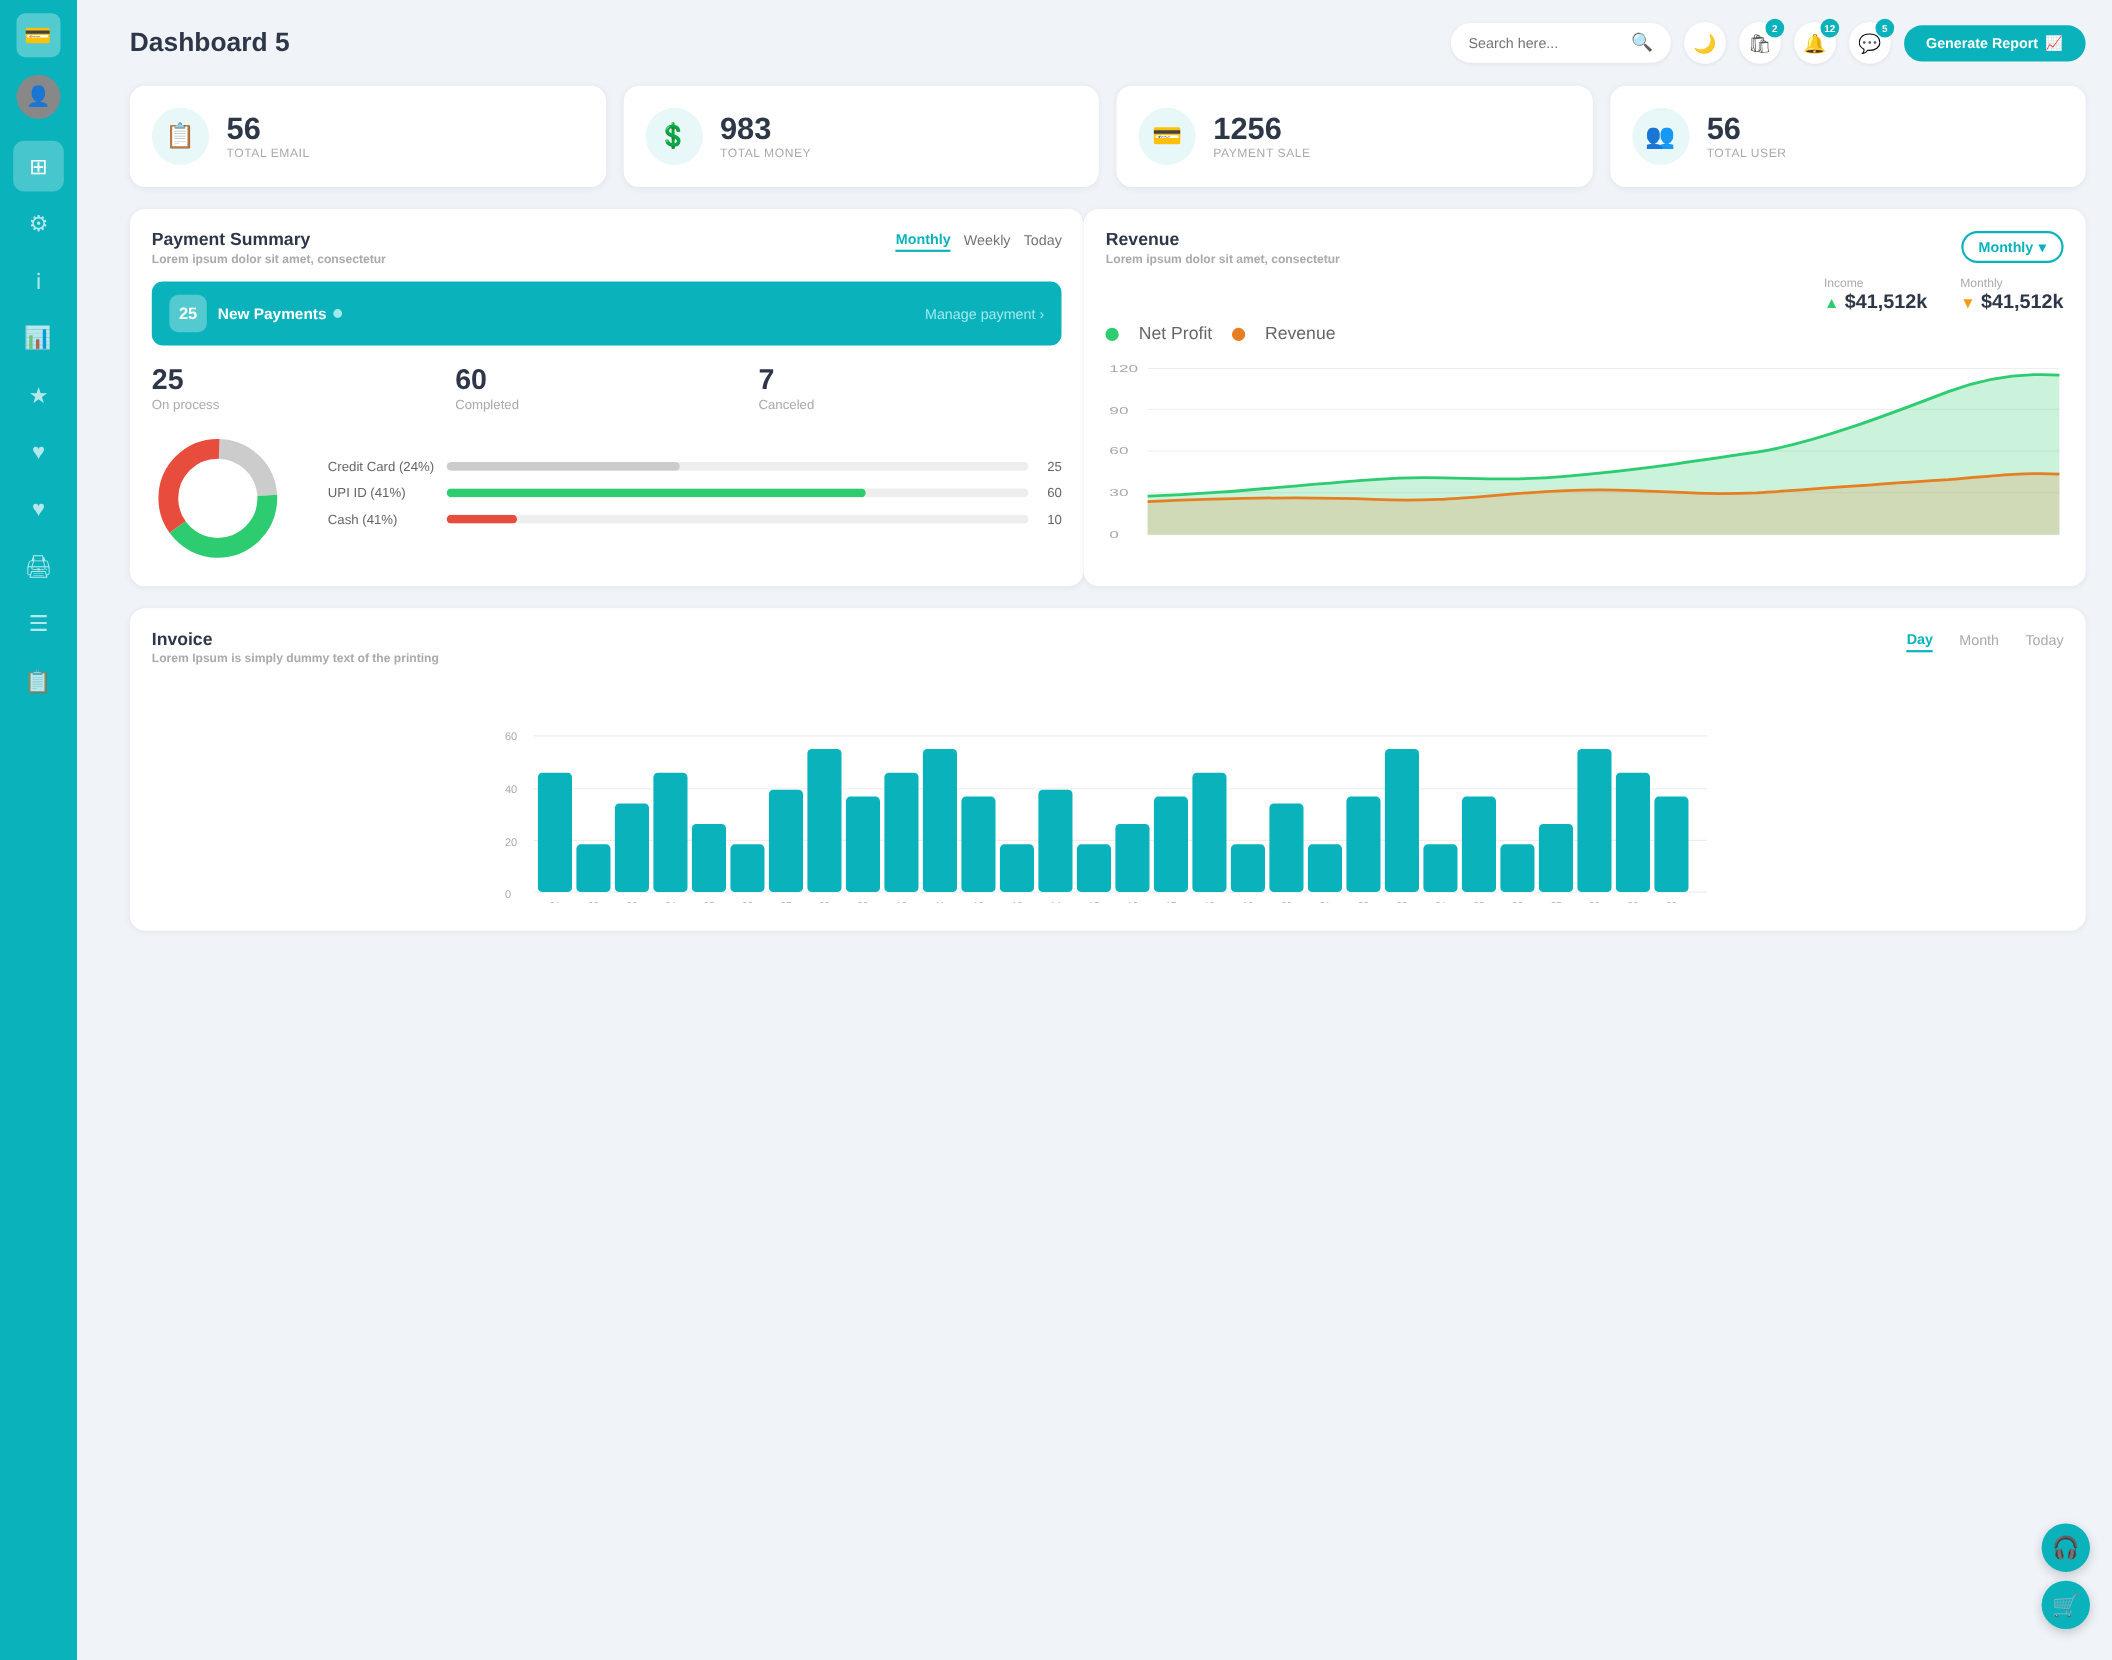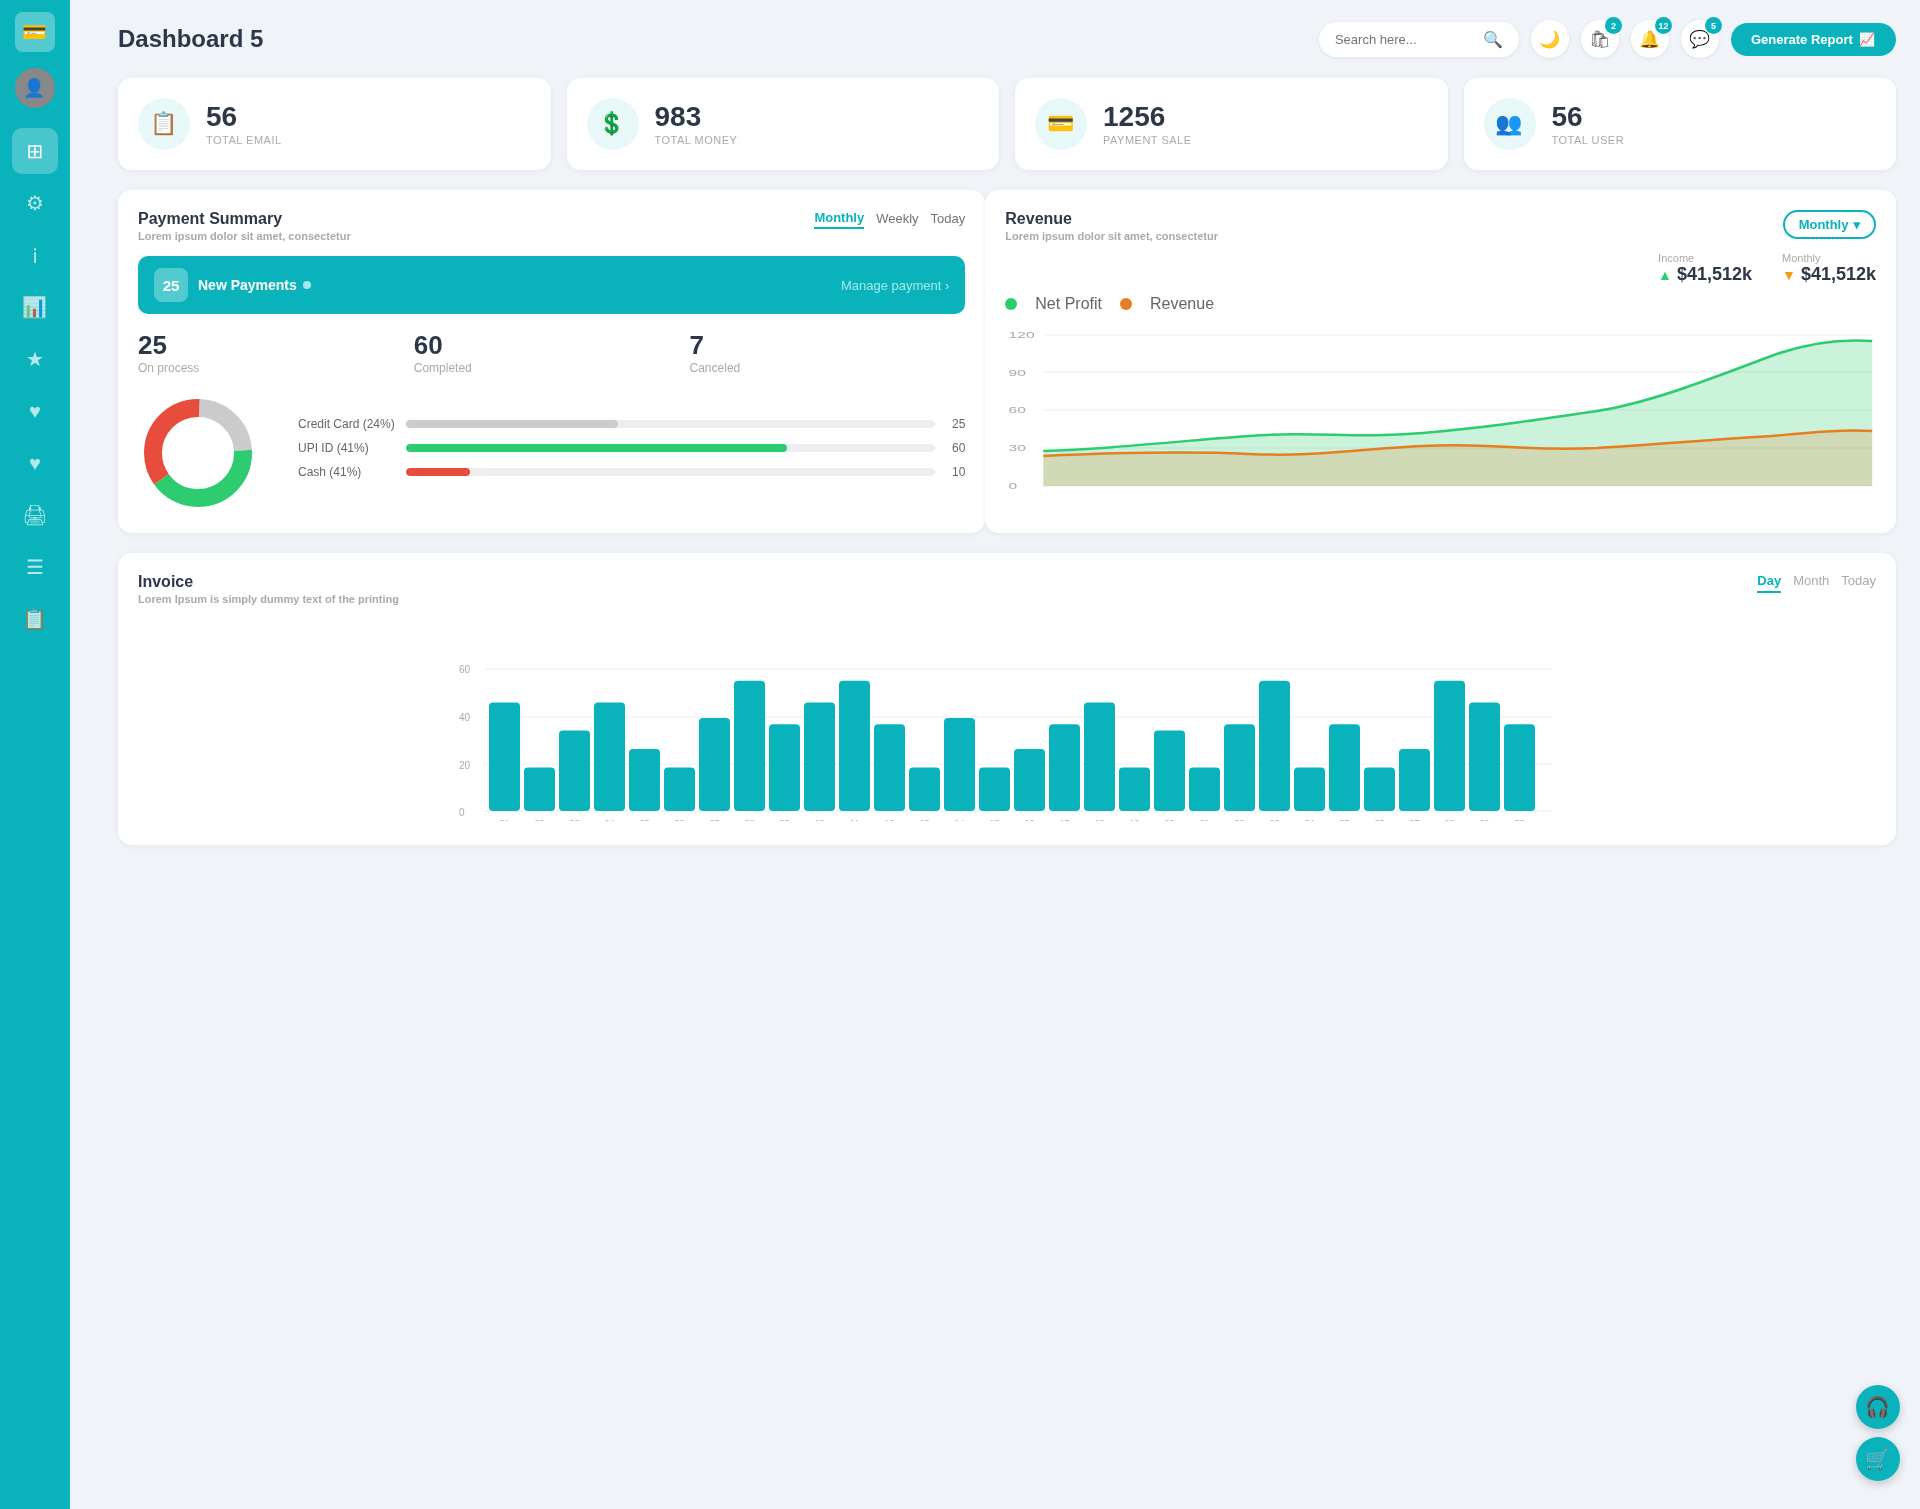--- a/index.html
+++ b/index.html
@@ -299,21 +299,21 @@
       border-radius: 14px;
       padding: 20px;
       box-shadow: 0 1px 6px rgba(0,0,0,0.06);
     }
     .invoice-header {
       display: flex;
       justify-content: space-between;
       align-items: flex-start;
       margin-bottom: 16px;
     }
-    .invoice-tabs { display: flex; gap: 12px; }
+    .invoice-tabs { display: flex; gap: 24px; align-items: center; }
     .inv-tab {
       font-size: 13px; color: #aaa; cursor: pointer;
       padding-bottom: 3px;
     }
     .inv-tab.active { color: #0ab3bc; border-bottom: 2px solid #0ab3bc; font-weight: 600; }
 
     
     .bar-chart-wrap { width: 100%; overflow: hidden; }
 
     

